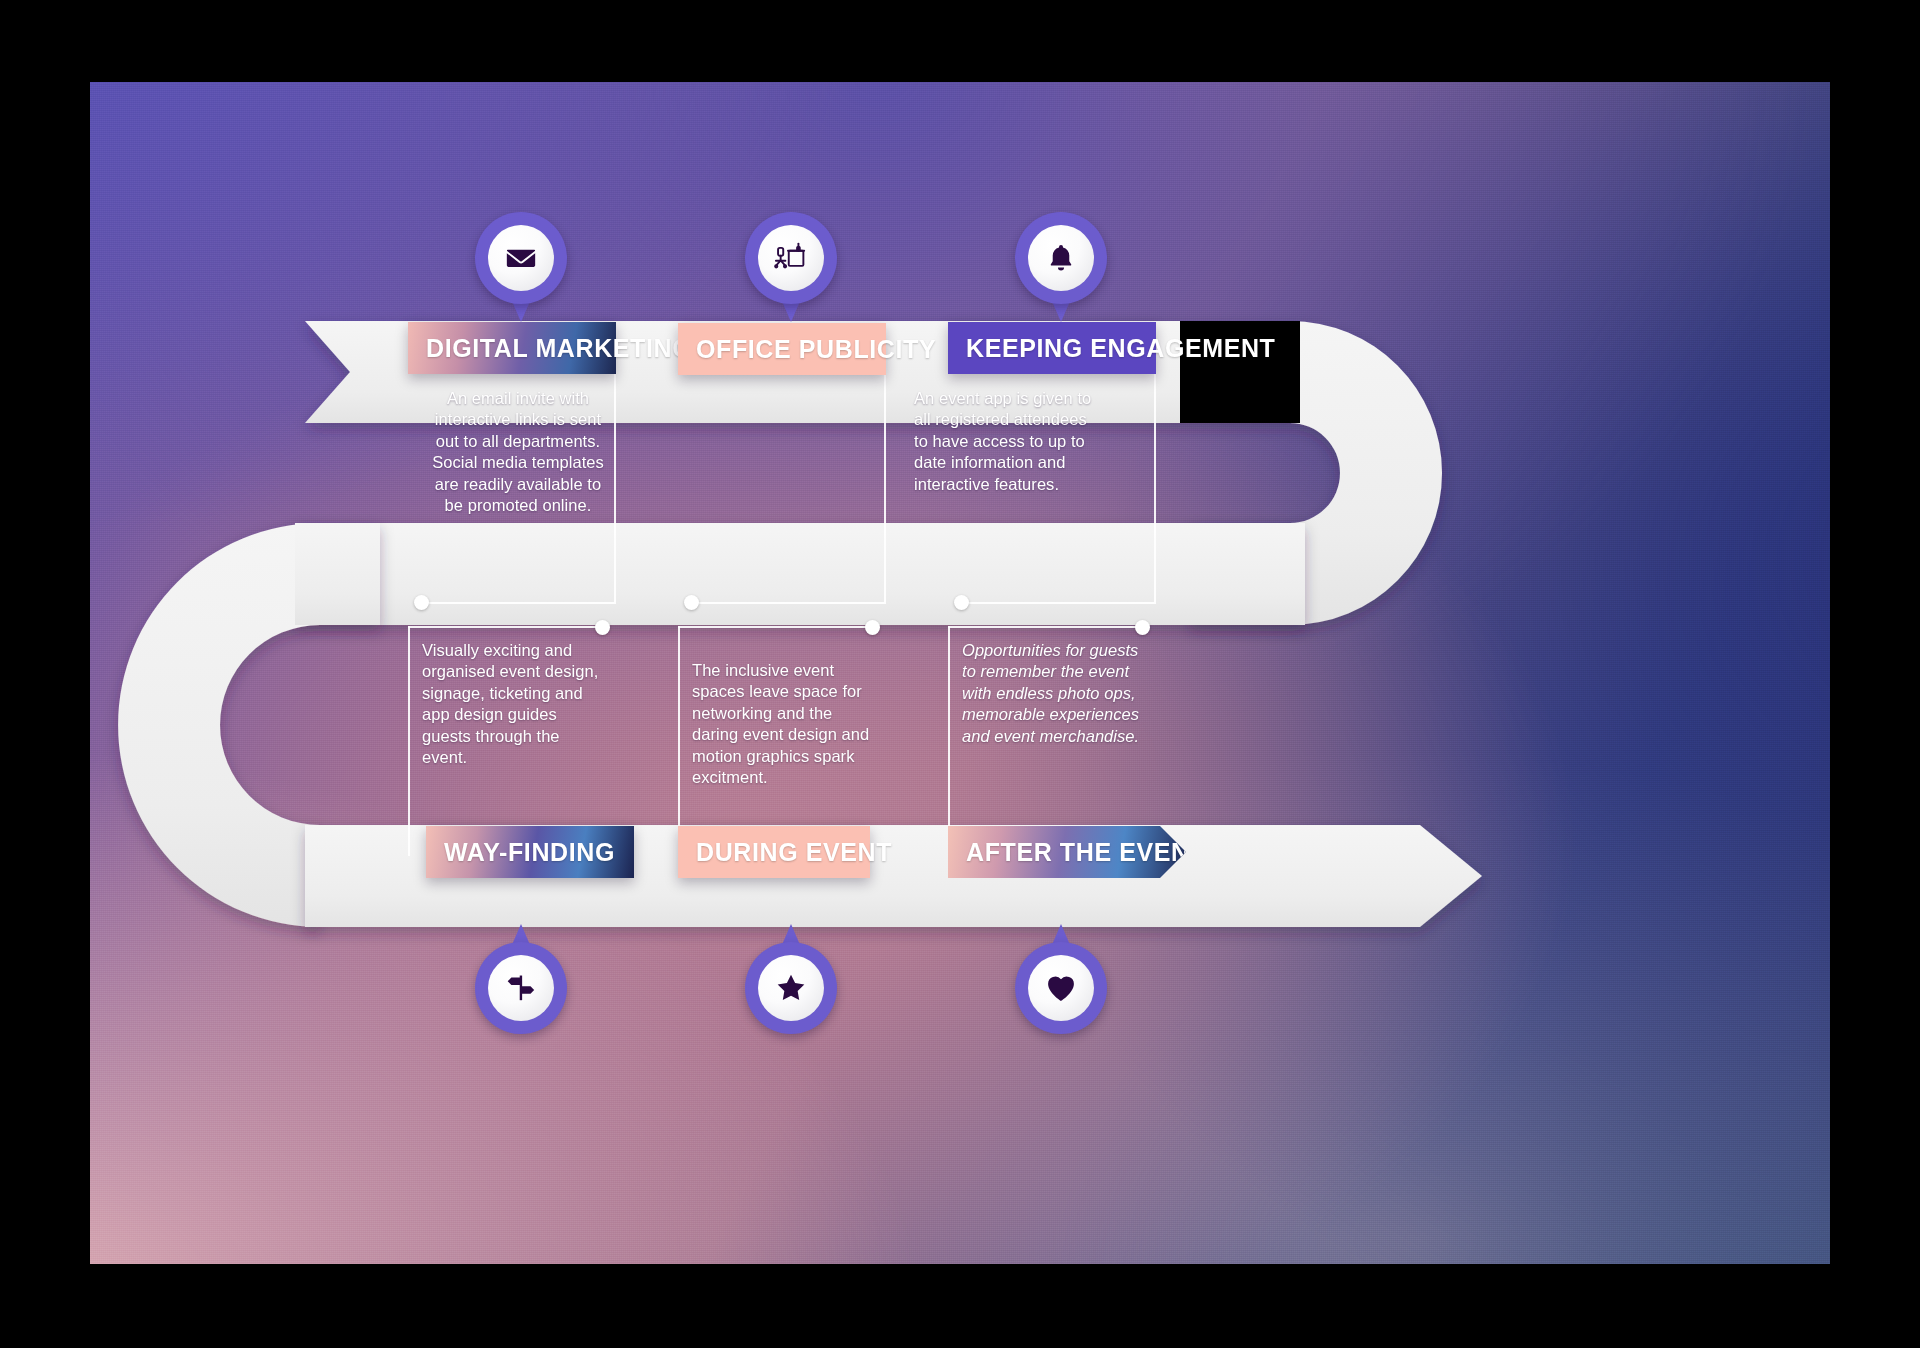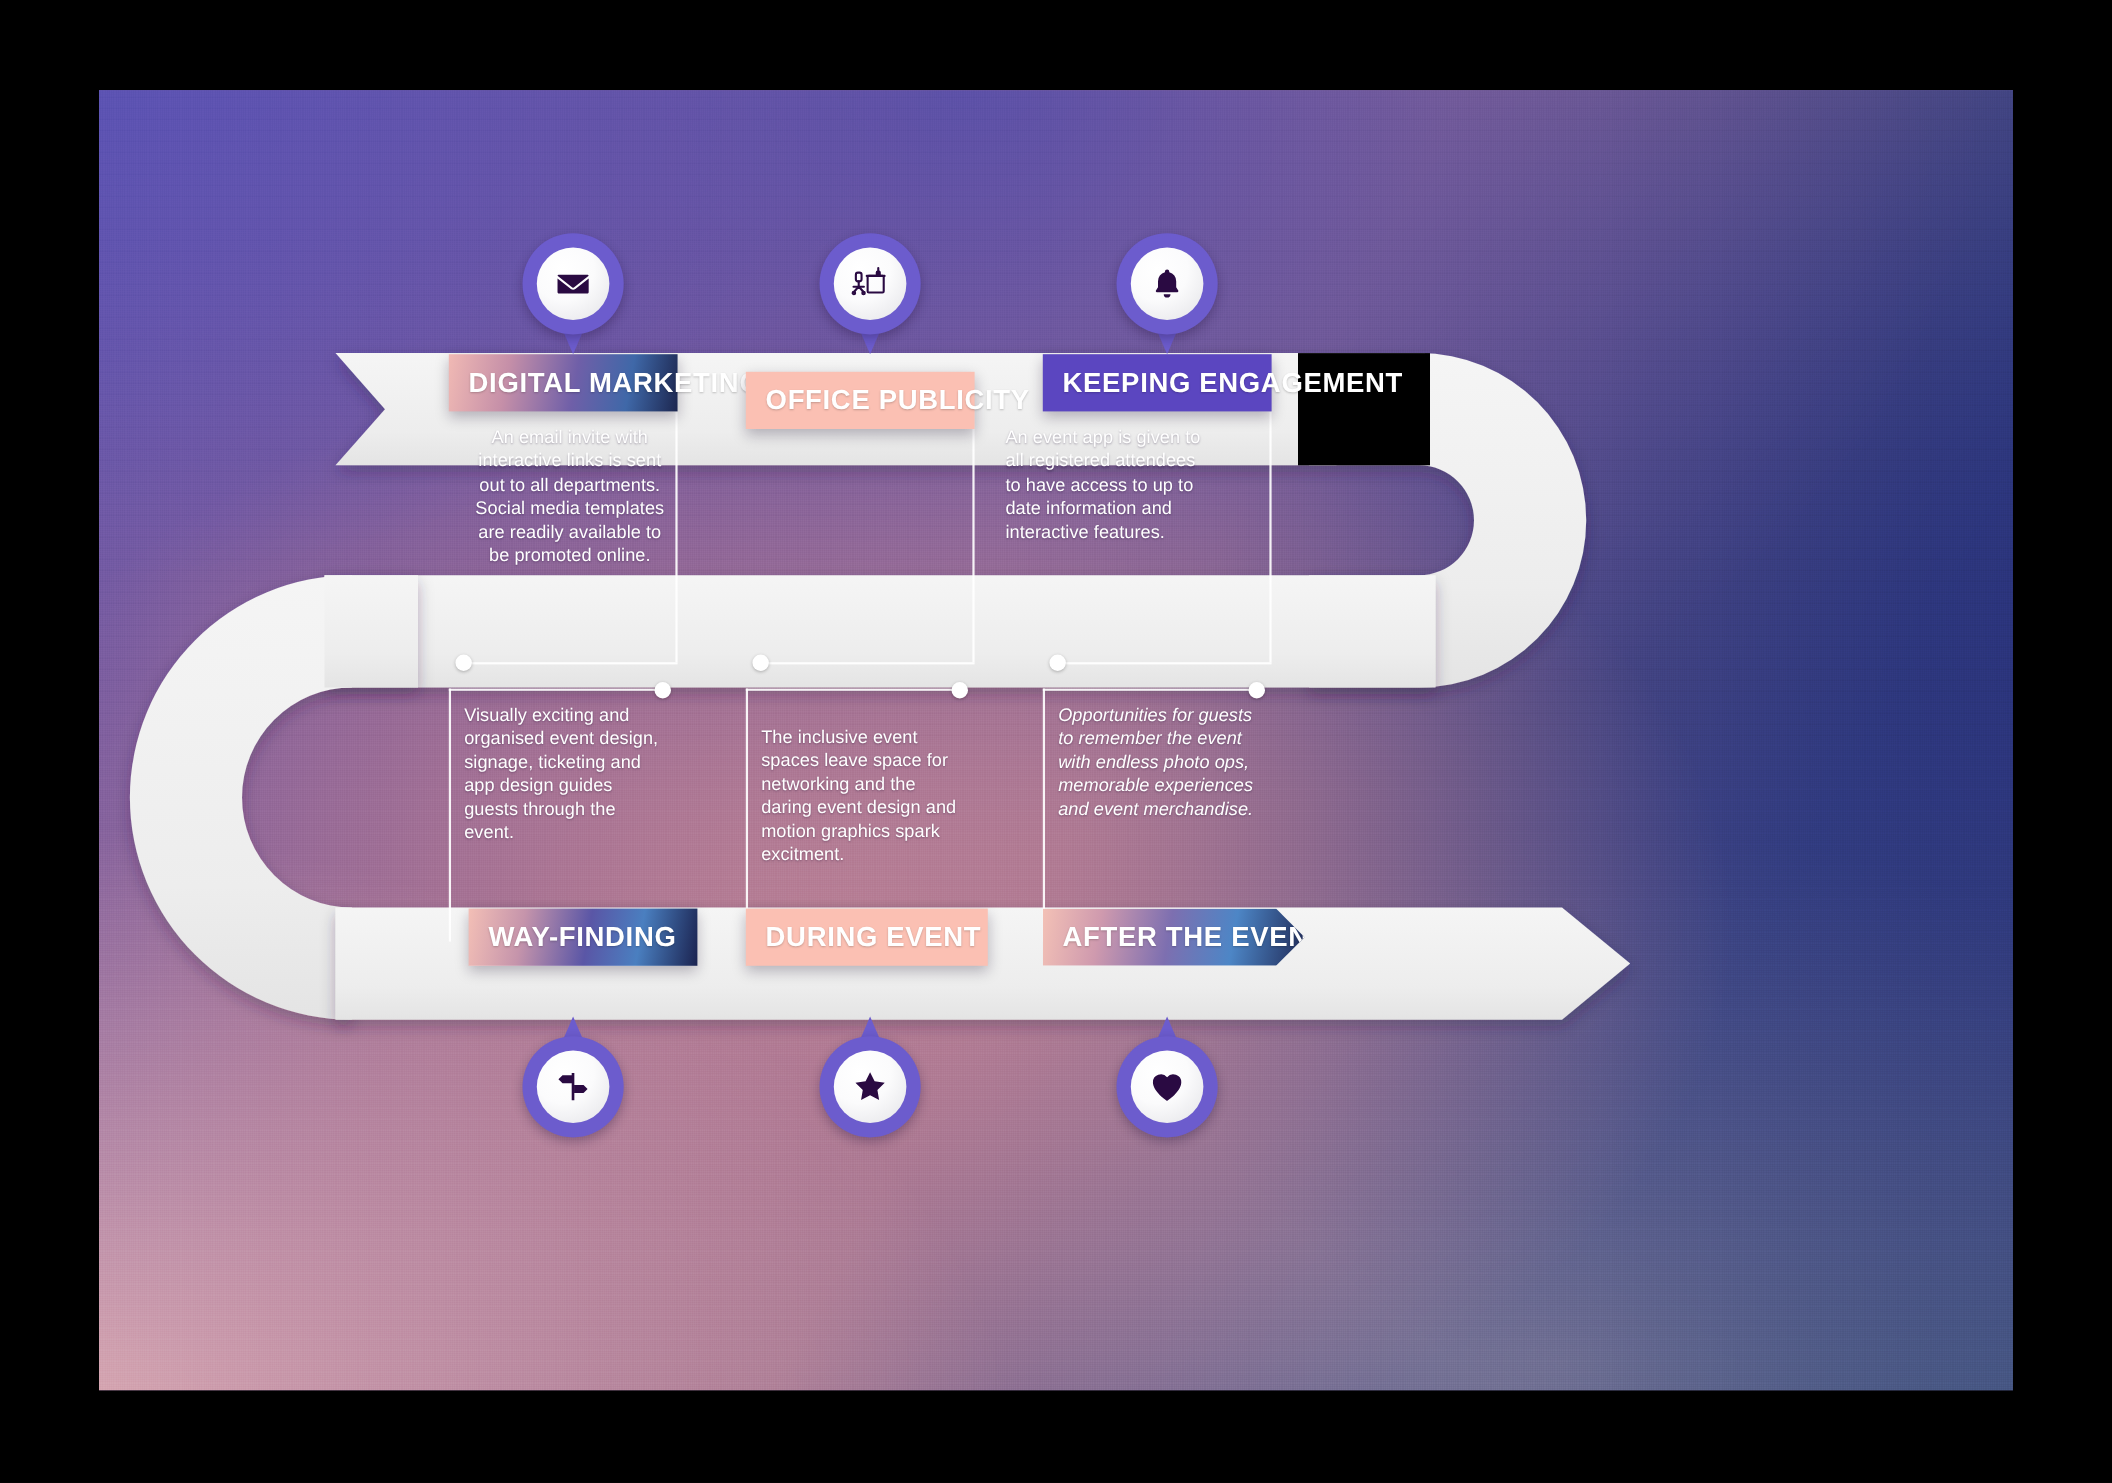--- a/index.html
+++ b/index.html
@@ -203,31 +203,31 @@
     </div>
     <div class="frame" style="left:858px; top:544px; width:208px; height:230px;">
       <div class="fline" style="left:0; top:0; width:2px; height:230px;"></div>
       <div class="fline" style="left:0; top:0; height:2px; width:192px;"></div>
       <div class="dot" style="right:6px; top:-6px;"></div>
     </div>
 
     <div class="titlebar tb-grad-a" style="left:318px; top:240px; width:208px;">
       <span>DIGITAL MARKETING</span>
     </div>
-    <div class="titlebar tb-salmon" style="left:588px; top:256px; width:208px;">
+    <div class="titlebar tb-salmon" style="left:588px; top:241px; width:208px;">
       <span>OFFICE PUBLICITY</span>
     </div>
     <div class="titlebar tb-purple" style="left:858px; top:240px; width:208px;">
       <span>KEEPING ENGAGEMENT</span>
     </div>
 
     <div class="titlebar tb-grad-b" style="left:318px; top:744px; width:208px;">
       <span>WAY-FINDING</span>
     </div>
-    <div class="titlebar tb-salmon" style="left:588px; top:744px; width:220px;">
+    <div class="titlebar tb-salmon" style="left:588px; top:744px; width:192px;">
       <span>DURING EVENT</span>
     </div>
     <div class="titlebar tb-grad-c tb-arrow" style="left:858px; top:744px; width:238px;">
       <span>AFTER THE EVENT</span>
     </div>
 
     <div class="txtbox" style="left:328px; top:294px;text-align:center;">
       <p>An email invite with interactive links is sent out to all departments. Social media templates are readily available to be promoted online.</p>
     </div>
     <div class="txtbox" style="left:814px; top:294px;">

